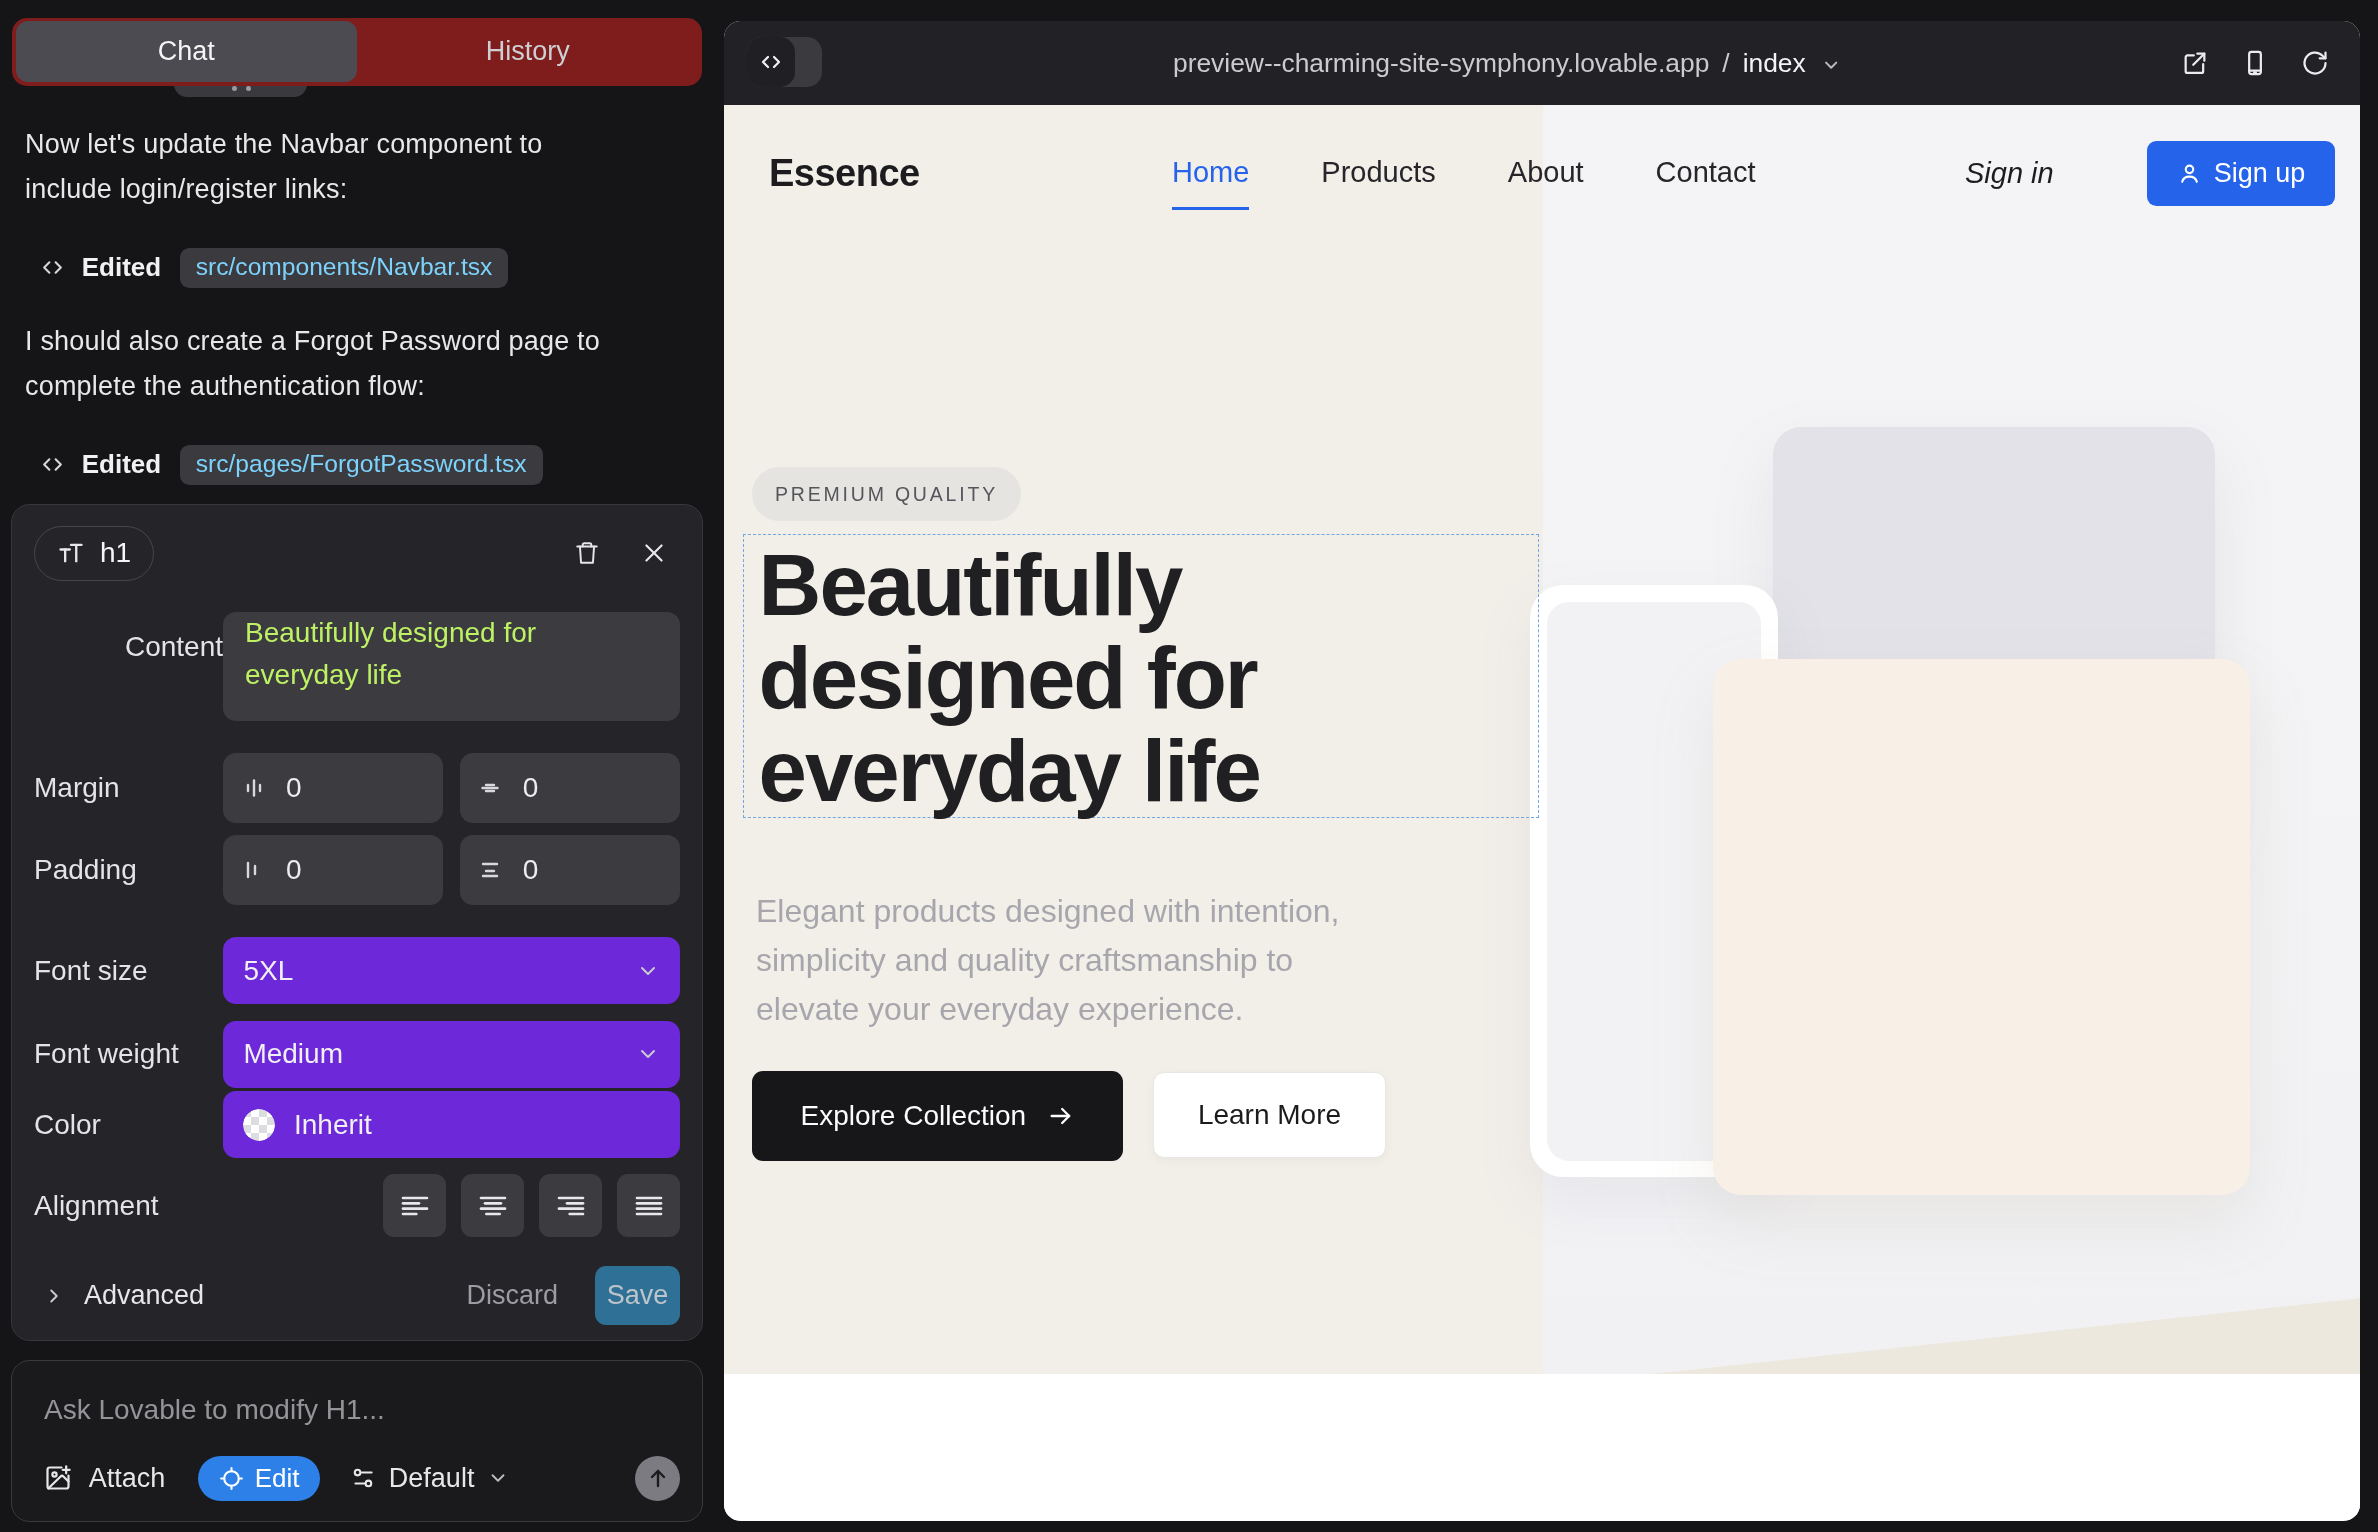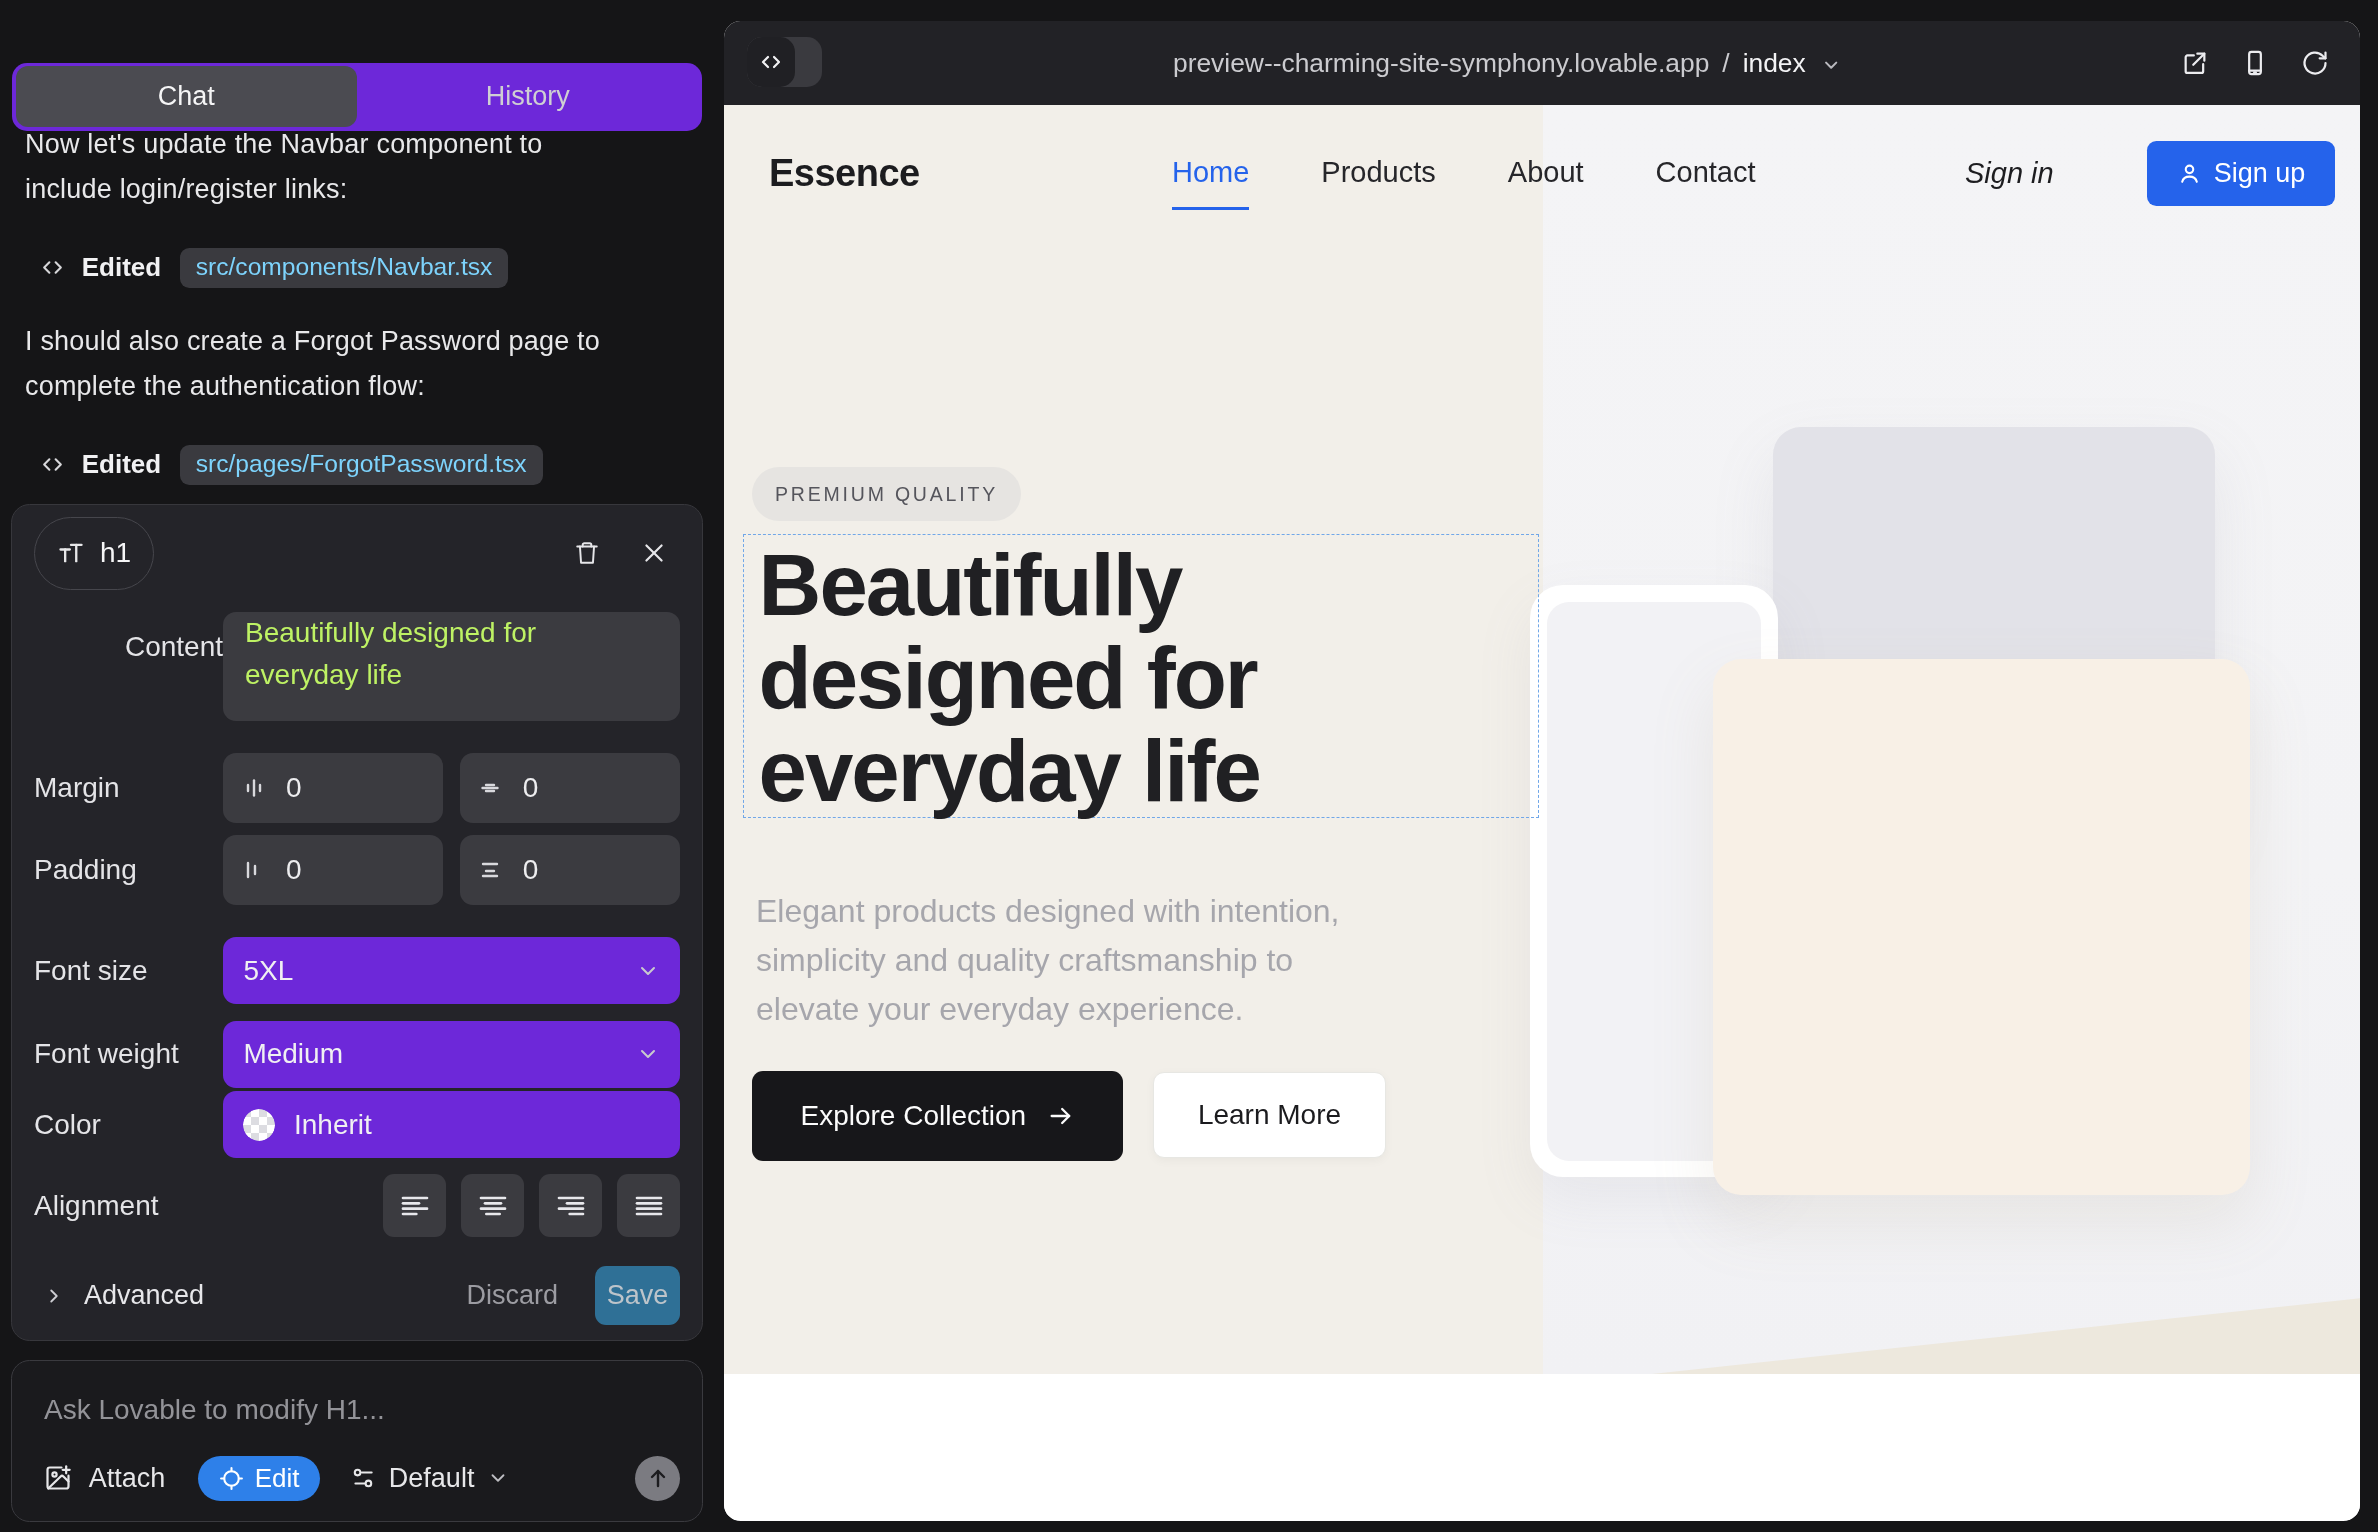--- a/index.html
+++ b/index.html
@@ -2,39 +2,39 @@
 <html style="font-size:15px"><head>
 <meta charset="utf-8">
 <style>
   * { margin:0; padding:0; box-sizing:border-box; }
   html,body { width:2378px; height:1532px; background:#151517; font-family:"Liberation Sans", sans-serif; overflow:hidden; }
   svg { display:block; }
 
   
   .left-panel { position:absolute; left:0; top:0; width:725px; height:1532px; background:#151517; }
 
-  .tabbar { position:absolute; left:12px; top:17.6px; width:690px; height:68px; background:#6d28d9; border-radius:15px; display:flex; padding:3.7px; z-index:5;margin-top:45px; }
+  .tabbar { position:absolute; left:12px; top:17.6px; width:690px; height:68px; background:#7f1d1d; border-radius:15px; display:flex; padding:3.7px; z-index:5; }
   .tab { flex:1; display:flex; align-items:center; justify-content:center; font-size:27px; color:#cfcfd3; border-radius:12px; }
   .tab.active { background:#4b4b51; color:#f5f5f6; }
 
   .peek-pill { position:absolute; left:174px; top:72px; width:133px; height:25px; background:#39393e; border-radius:0 0 13px 13px; }
   .peek-pill i { position:absolute; top:14px; width:4.6px; height:4.6px; border-radius:50%; background:#9a9a9f; }
   .peek-pill i.d1 { left:58px; } .peek-pill i.d2 { left:72px; }
 
   .chat { position:absolute; left:25px; top:122px; width:649px; }
   .msg-text { font-size:27px; line-height:45px; color:#e8e8ea; letter-spacing:0.2px; }
   .edit-row { display:flex; align-items:center; margin:36px 0 31px 15px; }
   .edit-row .code-ic { color:#d6d6d9; margin-right:16.7px; }
   .edit-row .edited { font-size:26px; font-weight:700; color:#f1f1f3; margin-right:18.6px; }
   .file-chip { background:#3a3a3f; color:#7dd3fc; font-size:24.6px; border-radius:9.3px; padding:4.6px 16px 7.4px; }
 
   
   .editor-card { position:absolute; left:11px; top:504px; width:692px; height:837px; background:#242429; border:0.9px solid #37373c; border-radius:18.6px; }
   .card-head { position:absolute; left:22px; right:22px; top:20.4px; height:56px; display:flex; align-items:center; }
-  .tag-pill { display:inline-flex; align-items:center; height:73px; border:0.9px solid #46464c; border-radius:927px; padding:0 22px; gap:15px; }
+  .tag-pill { display:inline-flex; align-items:center; height:55px; border:0.9px solid #46464c; border-radius:927px; padding:0 22px; gap:15px; }
   .tag-pill .tt { color:#e8e8ea; }
   .tag-pill .tagname { font-size:28px; color:#f6f6f7; }
   .head-icons { margin-left:auto; display:flex; align-items:center; gap:41px; color:#e6e6e9; padding-right:13px; }
 
   .form { position:absolute; left:22px; right:22px; top:107px; }
   .frow { display:grid; grid-template-columns:189px 1fr; align-items:center; }
   .frow .flabel { font-size:28px; color:#e4e4e7; font-weight:400; align-self:center; }
   .frow.top .flabel { align-self:start; margin-top:18.6px;text-align:right; }
 
   .content-box { width:100%; height:109px; background:#3b3b40; border-radius:13px; padding:0 22px; font-size:28px; line-height:42px; color:#bef264; }

